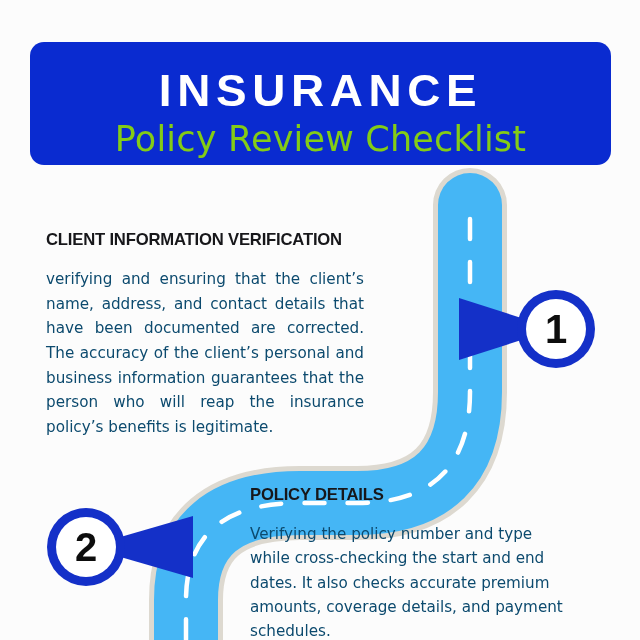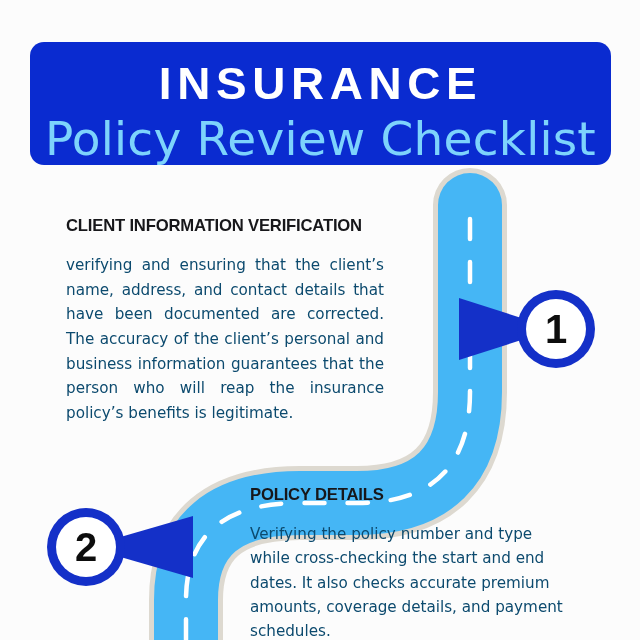--- a/index.html
+++ b/index.html
@@ -41,24 +41,24 @@
     font-family: "Liberation Sans", sans-serif;
     font-weight: 700;
     font-size: 45px;
     line-height: 1.0;
     letter-spacing: 5.5px;
     text-align: center;
     margin: 0;
     transform: scaleX(1.02);
   }
   .header-subtitle {
-    color: #7dd3fc;
+    color: #84cc16;
     font-family: "DejaVu Sans", sans-serif;
     font-weight: 400;
-    font-size: 47px;
+    font-size: 35px;
     line-height: 1.12;
     letter-spacing: 0.2px;
     text-align: left;
     margin: 7px 0 0 0;
   }
 
   
   #road-layer {
     position: absolute;
     left: 0;
@@ -68,23 +68,22 @@
     pointer-events: none;
   }
 
   
   .section {
     position: absolute;
     box-sizing: border-box;
   }
   .section-1 {
     left: 46px;
-    top: 216px;
+    top: 230px;
     width: 318px;
-    margin-left: 20px;
   }
   .section-2 {
     left: 250px;
     top: 485px;
     width: 325px;
   }
   .section-heading {
     font-family: "Liberation Sans", sans-serif;
     font-weight: 700;
     font-size: 17px;

